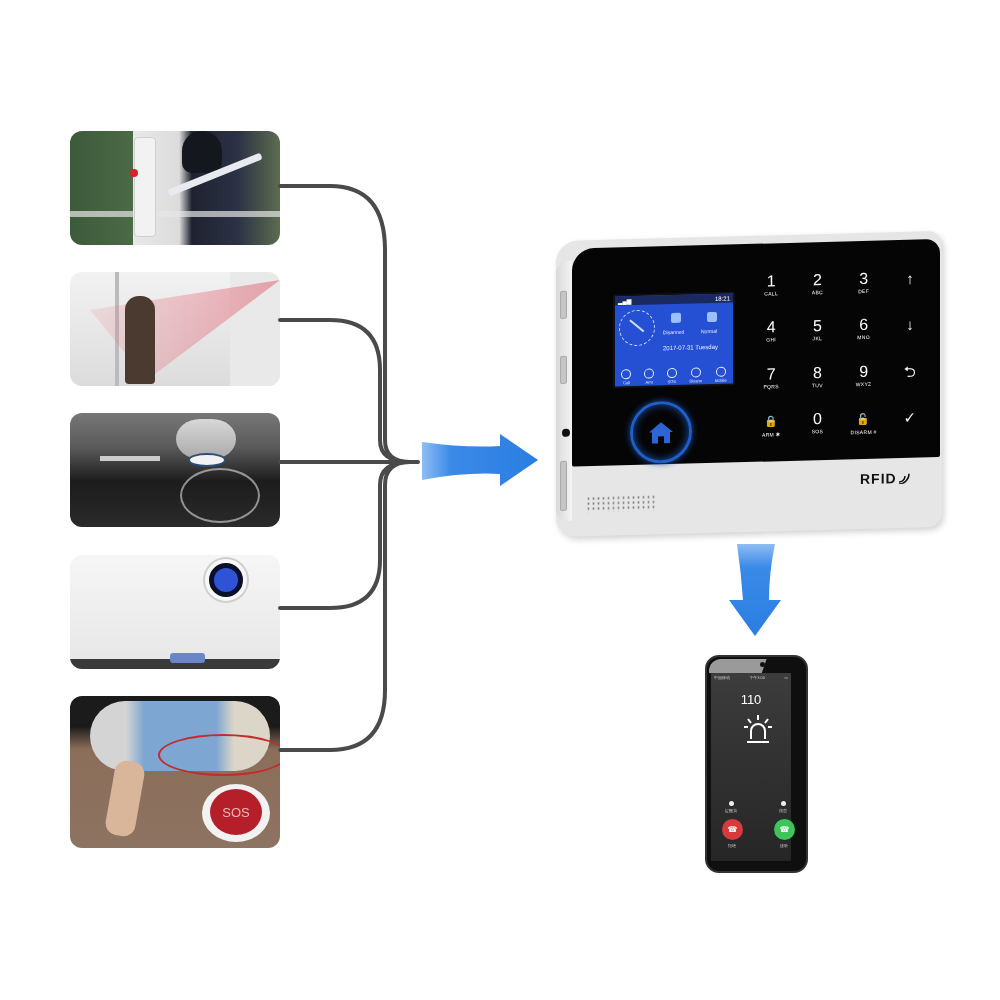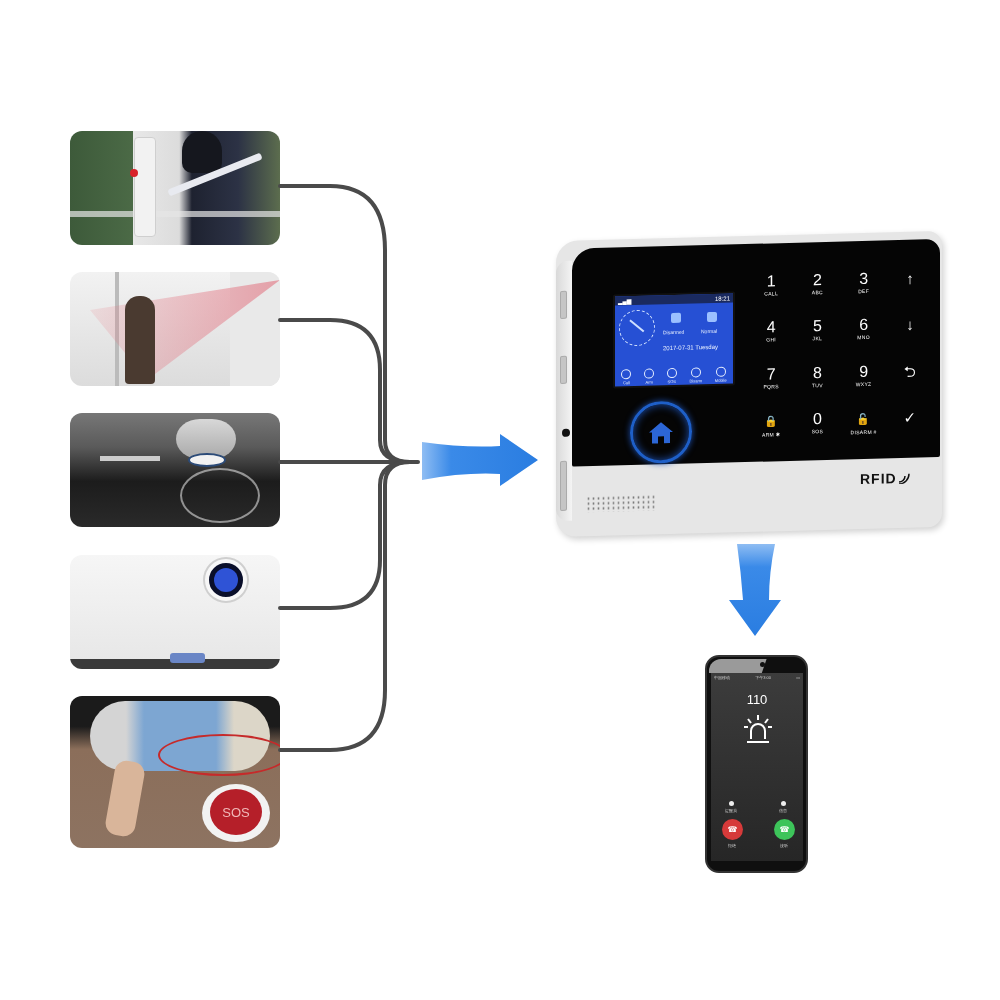--- a/index.html
+++ b/index.html
@@ -99,21 +99,21 @@
   .speaker { position:absolute; left:30px; top:256px; width:70px; height:16px;
     background-image: radial-gradient(#7a7a7a 1px, transparent 1.2px); background-size:5px 5px; }
 
   
   .phone {
     position:absolute; left:705px; top:655px; width:103px; height:218px;
     background:#0f0f0f; border-radius:14px; border:2px solid #333;
   }
   .phone-top { position:absolute; left:2px; top:2px; width:96px; height:14px; background:#9a9a9a; border-radius:12px 12px 0 0; clip-path:polygon(0 0,60% 0,55% 100%,0 100%); }
   .phone-cam { position:absolute; left:53px; top:5px; width:5px; height:5px; background:#111; border-radius:50%; }
-  .phone-screen { position:absolute; left:4px; top:16px; width:92px; height:188px; background:linear-gradient(180deg,#3c3c3c,#262626); }
+  .phone-screen { position:absolute; left:4px; top:16px; width:80px; height:188px; background:linear-gradient(180deg,#3c3c3c,#262626); }
   .status-bar { display:flex; justify-content:space-between; font-size:4px; color:#ccc; padding:2px 3px; }
   .caller { text-align:center; color:#fff; font-size:13px; margin-top:10px; }
   .siren { position:absolute; left:32px; top:40px; width:30px; height:34px; }
   .opt { position:absolute; top:128px; display:flex; flex-direction:column; align-items:center; color:#ccc; font-size:4px; }
   .opt i { width:5px; height:5px; background:#eee; border-radius:50%; margin-bottom:2px; }
   .call-btn { position:absolute; top:146px; width:21px; height:21px; border-radius:50%; display:flex; align-items:center; justify-content:center; color:#fff; font-size:8px; }
   .call-btn.decline { left:11px; background:#d63a3a; }
   .call-btn.accept { left:63px; background:#3dc45a; }
   .call-lbl { position:absolute; top:170px; font-size:4px; color:#ccc; }
 </style>

